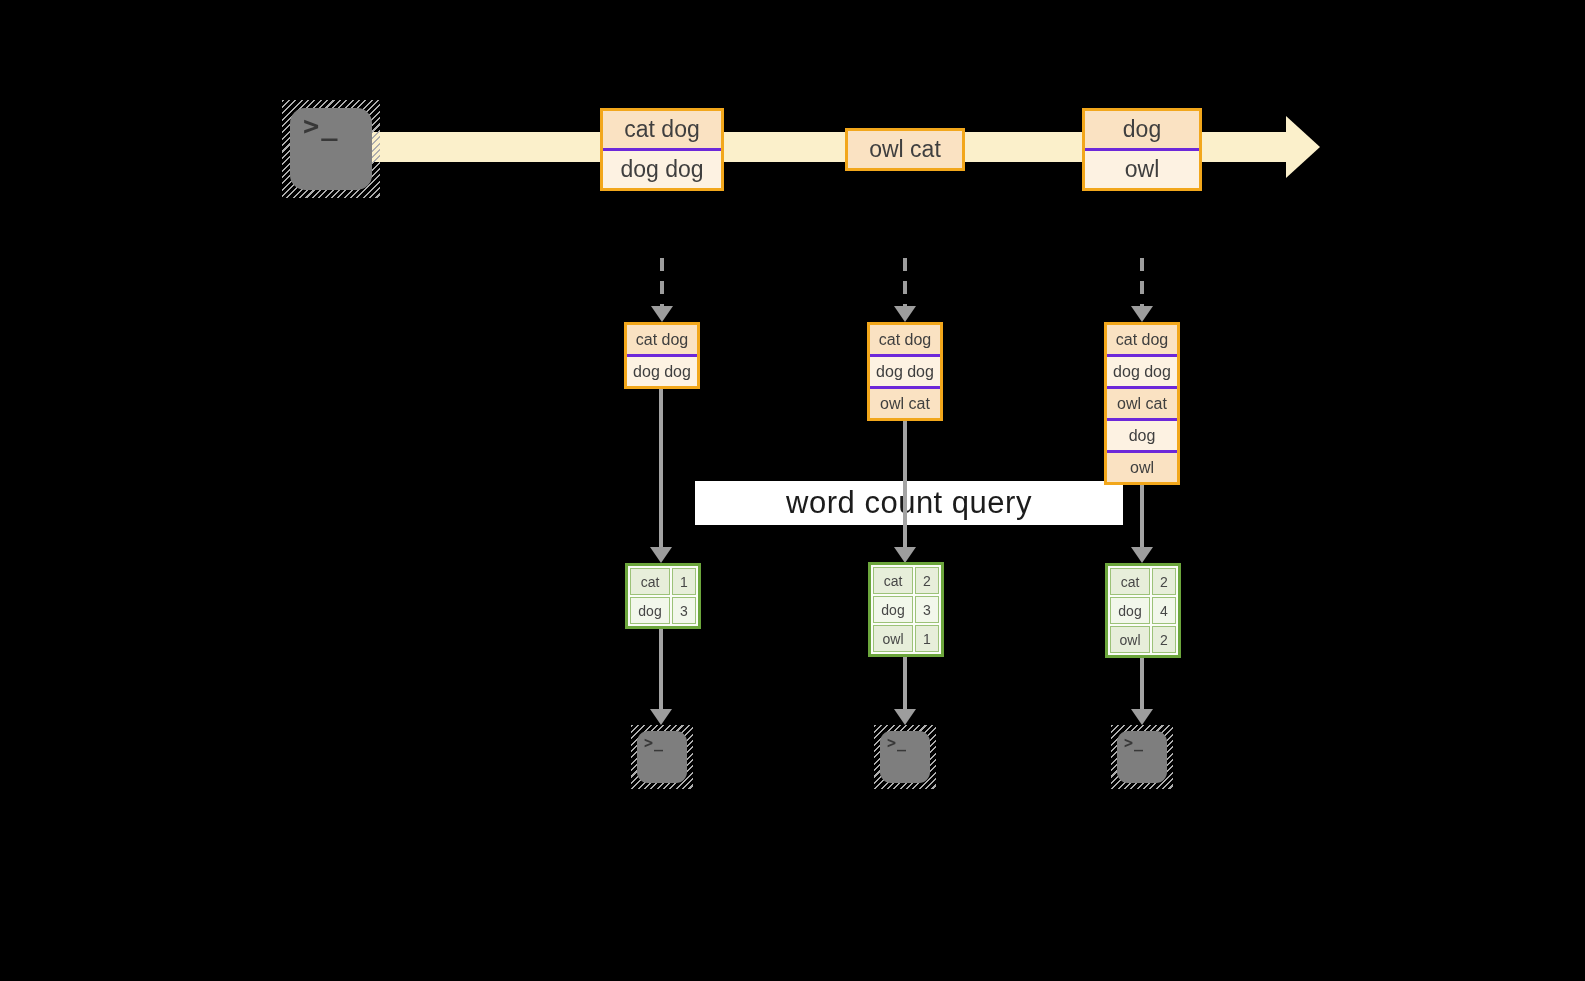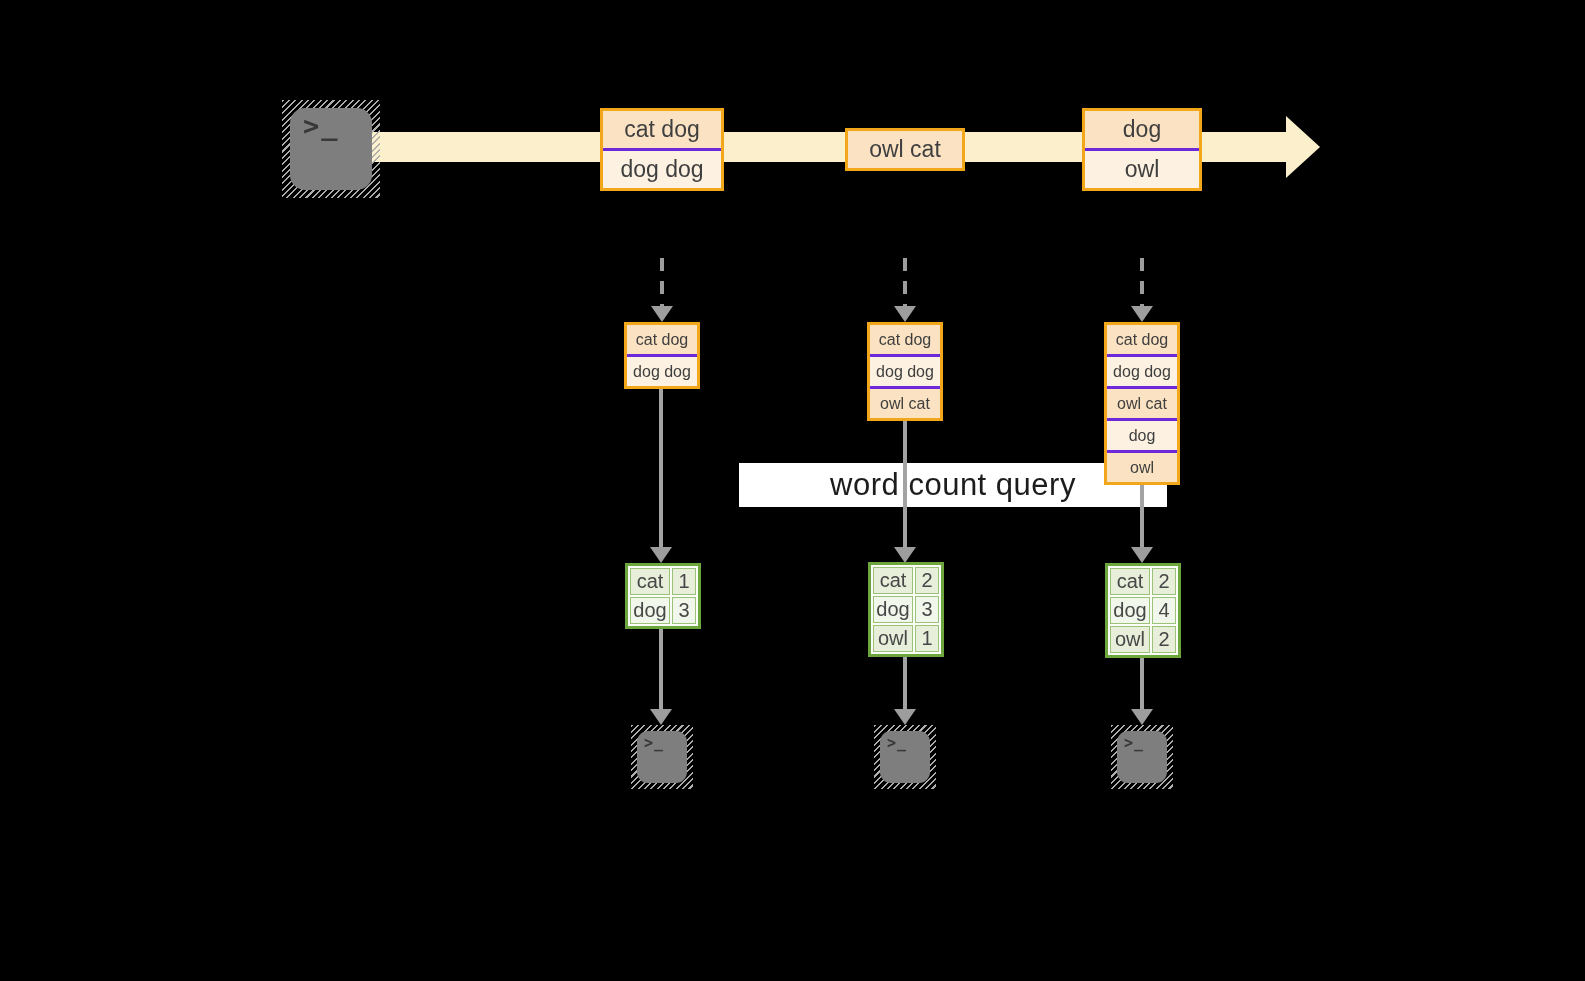--- a/index.html
+++ b/index.html
@@ -31,29 +31,29 @@
   .obox.small .orow{height:29px;font-size:16px;}
   .peach{background:#FAE2C2;}
   .cream{background:#FDF2E2;}
   
   .dashline{position:absolute;width:4px;z-index:2;
     background:repeating-linear-gradient(to bottom,#9D9D9D 0 13px,transparent 13px 23px);}
   .solidline{position:absolute;width:4px;background:#A3A3A3;z-index:2;}
   .arrowhead{position:absolute;width:0;height:0;z-index:2;
     border-top:16px solid #9D9D9D;border-left:11px solid transparent;border-right:11px solid transparent;}
   
-  .query-band{position:absolute;left:695px;top:463px;width:428px;height:44px;background:#FFFFFF;z-index:1;
-    display:flex;align-items:center;justify-content:center;margin-left:44px;}
+  .query-band{position:absolute;left:695px;top:481px;width:428px;height:44px;background:#FFFFFF;z-index:1;
+    display:flex;align-items:center;justify-content:center;}
   .query-band span{font-size:31px;color:#1C1C1C;letter-spacing:.5px;}
   
   .gtable{position:absolute;z-index:3;border:3px solid #6CA63C;background:#FBFDF8;padding:2px;
     display:flex;flex-direction:column;gap:2px;}
   .grow{display:flex;gap:2px;}
   .gcell{height:27px;display:flex;align-items:center;justify-content:center;
-    font-size:20px;color:#474747;border:1px solid #9CC278;box-sizing:border-box;}
+    font-size:14px;color:#474747;border:1px solid #9CC278;box-sizing:border-box;}
   .gword{width:40px;}
   .gcount{width:24px;}
   .sage .gcell{background:#E7EEDA;}
   .lite .gcell{background:#F2F7EB;}
 </style>
 </head>
 <body>
 
 <div class="canvas">
 

